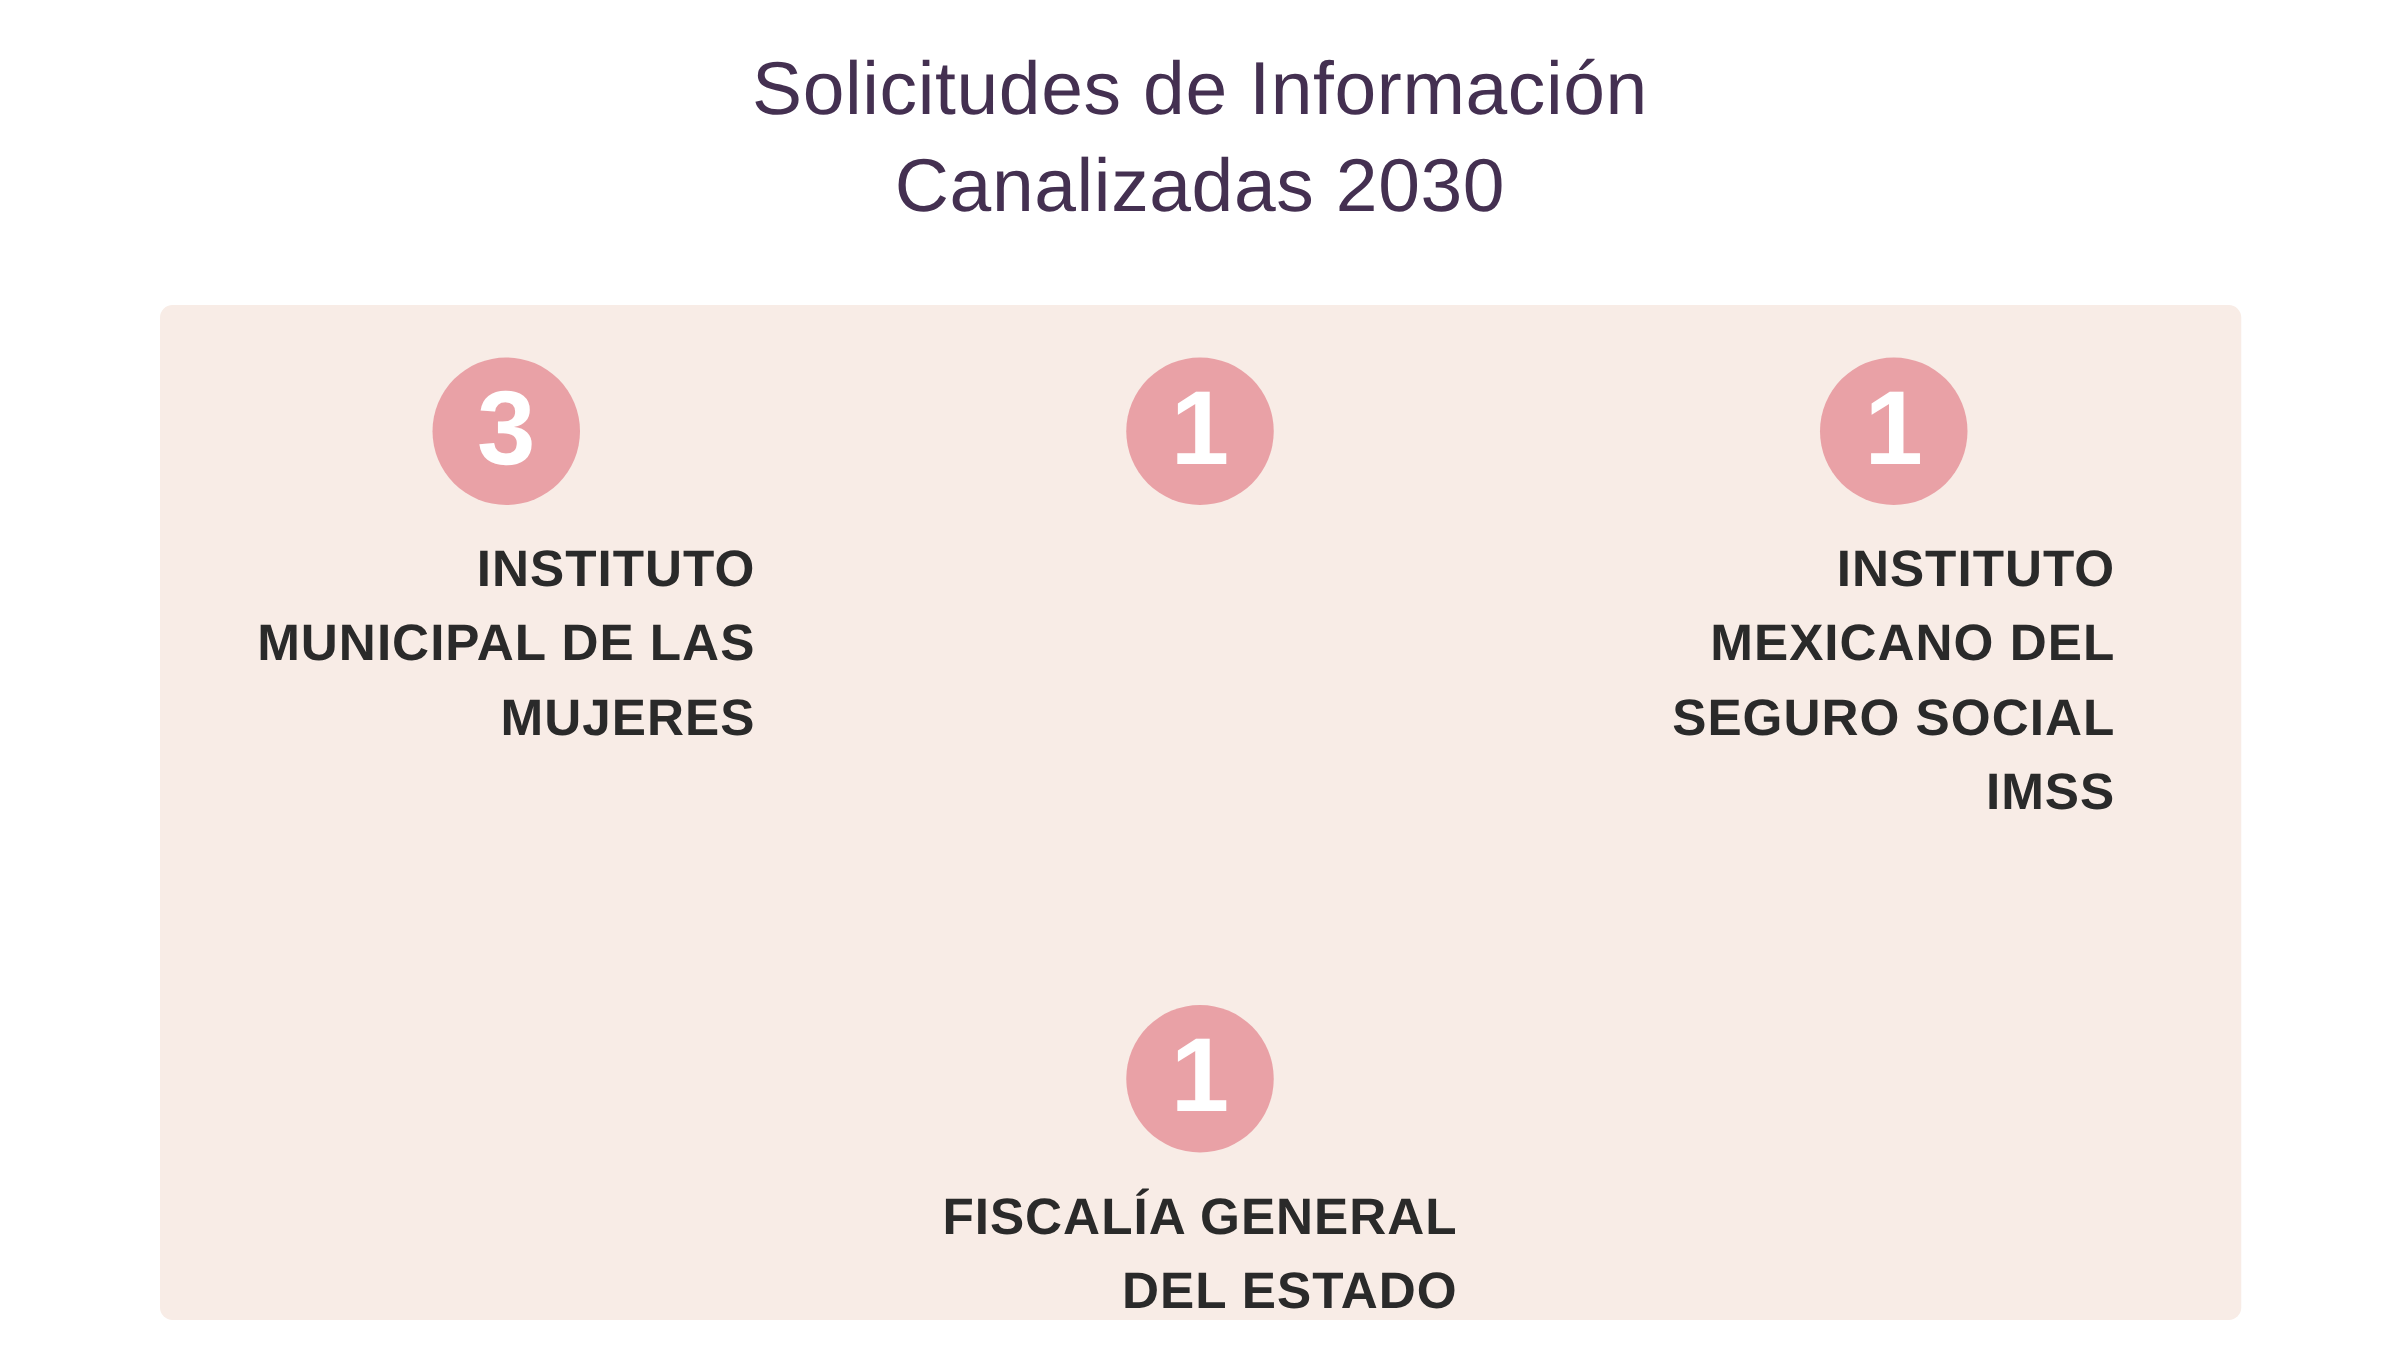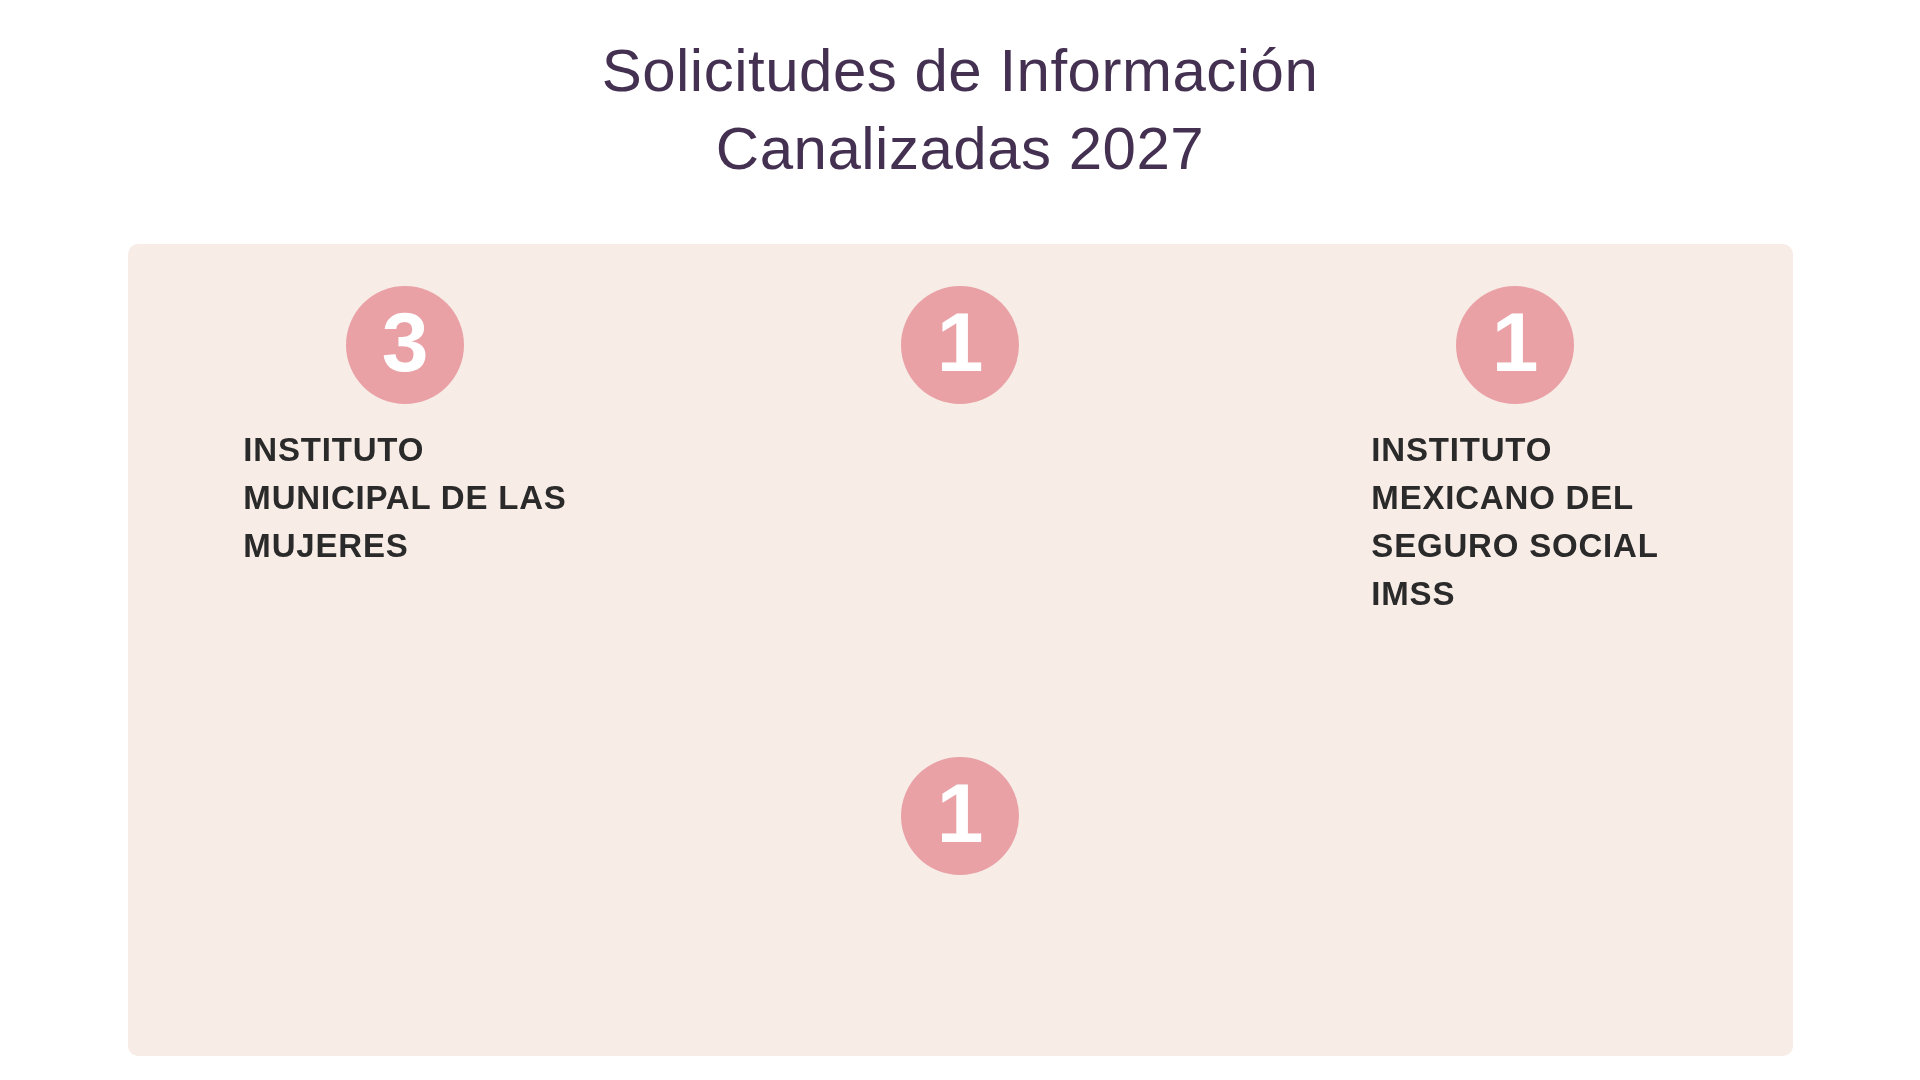--- a/index.html
+++ b/index.html
@@ -56,40 +56,40 @@
   }
   .circle span {
     color: var(--number-color);
     font-size: 84px;
     font-weight: 700;
     line-height: 1;
     padding-bottom: 6px;
   }
   .label {
     margin-top: 22px;
-    font-size: 33px;
+    font-size: 41px;
     font-weight: 700;
     color: var(--label-color);
     letter-spacing: 0.8px;
     line-height: 1.45;
-    text-align: left;
+    text-align: right;
     white-space: pre-line;
   }
   .row-bottom {
     margin-top: 140px;
   }
 </style>
 </head>
 <body>
 
 <main>
 
   <h1 class="title">
     <span>Solicitudes de Información</span><br>
-    <span>Canalizadas 2027</span>
+    <span>Canalizadas 2030</span>
   </h1>
 
   <section class="panel">
 
     <div class="row row-top">
 
       <div class="item">
         <div class="circle">
           <span>3</span>
         </div>
@@ -115,19 +115,21 @@
       </div>
 
     </div>
 
     <div class="row row-bottom">
 
       <div class="item">
         <div class="circle">
           <span>1</span>
         </div>
+        <div class="label">FISCALÍA GENERAL
+DEL ESTADO</div>
       </div>
 
     </div>
 
   </section>
 
 </main>
 
 </body></html>

